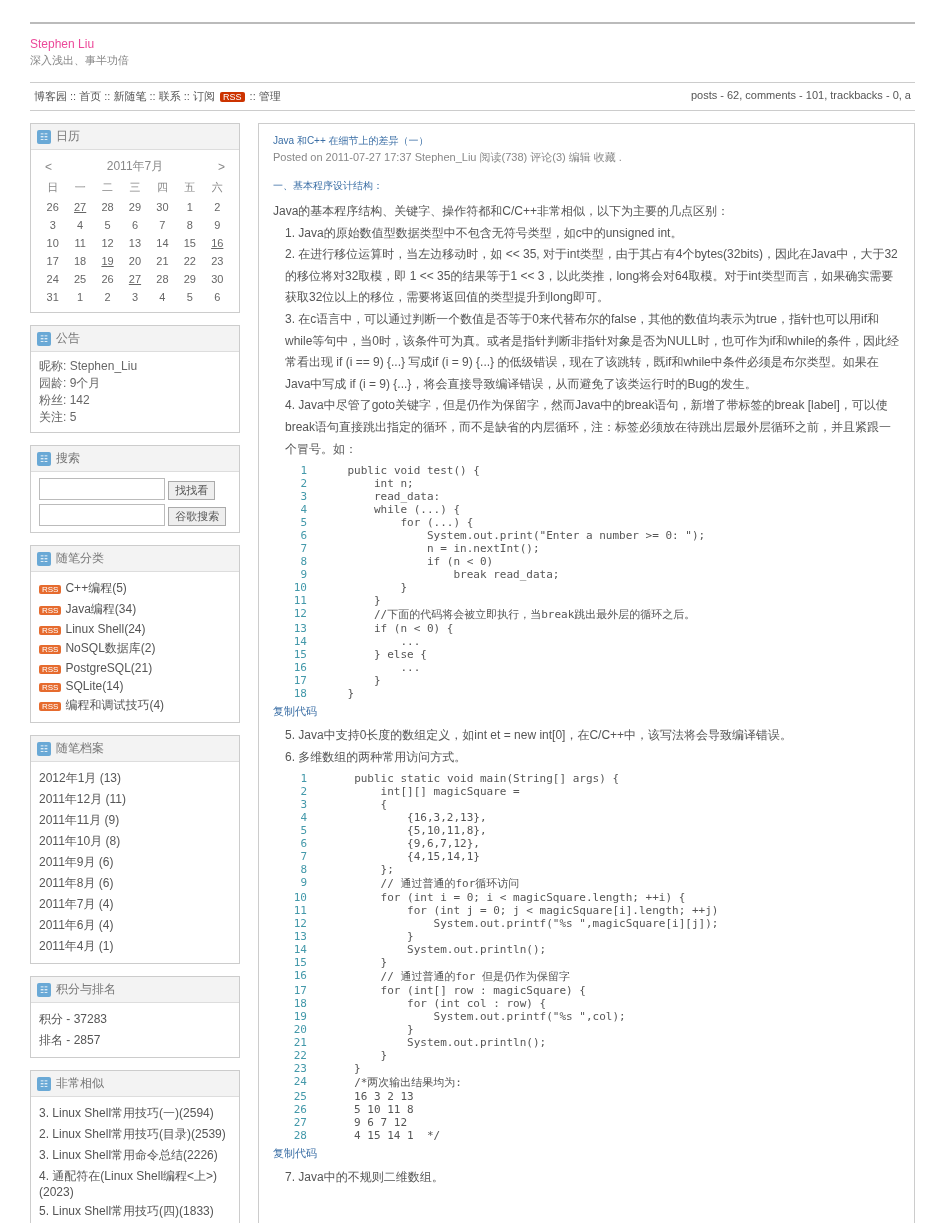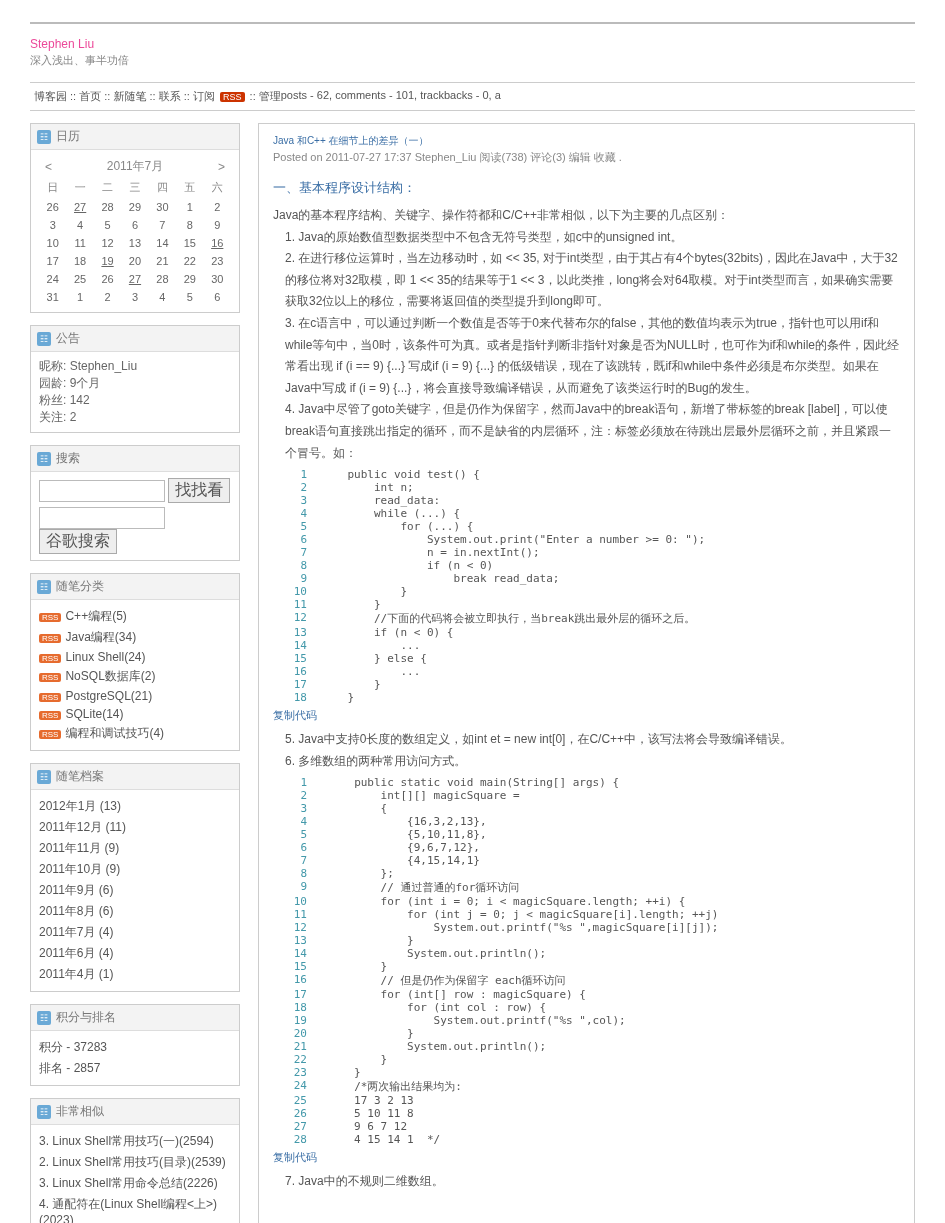--- a/index.html
+++ b/index.html
@@ -1,41 +1,41 @@
 <!DOCTYPE html>
 <html><head>
 <meta charset="utf-8">
 <style>
 html,body{margin:0;padding:0;background:#fff;font-family:Verdana,Arial,"SimSun",sans-serif;font-size:12px;color:#444}
 .page{padding:22px 30px}
 hr.topline{border:none;border-top:2px solid #bbb;margin:0 0 8px}
 .blog-title{font-size:12px;color:#ec4899;margin:13px 0 2px}
 .blog-sub{color:#888;font-size:11px;margin-bottom:14px}
-.navbar{border:1px solid #ccc;border-left:none;border-right:none;padding:6px 4px;display:flex;color:#555;font-size:11px}
+.navbar{border:1px solid #ccc;border-left:none;border-right:none;padding:6px 4px;display:flex;justify-content:space-between;color:#555;font-size:11px}
 .navbar a{color:#555;text-decoration:none}
 .navbar .badge{background:#c30;color:#fff;font-size:9px;padding:0 3px;border-radius:2px;margin:0 2px}
 .layout{display:flex;gap:18px;margin-top:12px}
 .side{width:210px;flex:0 0 210px}
 .panel{border:1px solid #ccc;margin-bottom:12px}
 .panel-hd{background:#f3f3f3;border-bottom:1px solid #ddd;padding:4px 6px;display:flex;align-items:center;gap:5px;color:#777}
 .ico{width:14px;height:14px;display:inline-flex;align-items:center;justify-content:center;background:#6aa9d6;border-radius:2px;color:#fff;font-size:9px}
 .panel-bd{padding:6px 8px;color:#666}
 table.cal{width:100%;border-collapse:collapse;font-size:11px;color:#666;text-align:center}
 table.cal td,table.cal th{padding:3px 0}
 table.cal th{color:#888;font-weight:normal}
 .cal-nav{display:flex;justify-content:space-between;align-items:center;color:#888;padding:2px 6px}
 .underline{text-decoration:underline}
 .list a,.list div{color:#555;text-decoration:none;display:block;padding:2px 0}
 .rss{background:#e66b2e;color:#fff;font-size:8px;padding:0 3px;border-radius:2px;margin-right:4px}
 input.txt{width:120px;border:1px solid #bbb;height:18px}
-button.sbtn{font-size:16px;padding:1px 6px;border:1px solid #aaa;background:#eee;color:#555}
+button.sbtn{font-size:11px;padding:1px 6px;border:1px solid #aaa;background:#eee;color:#555}
 .main{flex:1;border:1px solid #ccc;padding:10px 14px;min-width:0}
 .post-title{color:#3a6ea5;font-size:10px}
 .post-meta{color:#888;font-size:11px;margin:2px 0 10px}
-h3.sec{color:#3a6ea5;font-weight:normal;border:none;margin:14px 0 8px;font-size:13px}
+h3.sec{color:#3a6ea5;font-weight:normal;border:none;margin:14px 0 8px;font-size:10px}
 .body-text{color:#555;line-height:1.8}
 .code{border:0;background:#fff;font-family:Consolas,Monaco,monospace;font-size:11px;color:#555;padding:4px 0}
 .code table{border-collapse:collapse}
 .code td.ln{color:#49a;text-align:right;padding:0 14px 0 6px;vertical-align:top;width:28px}
 .code td.cd{white-space:pre;padding:0}
 a.copy{color:#3a6ea5;text-decoration:none;font-size:11px}
 </style>
 </head>
 <body>
 
@@ -139,21 +139,21 @@
 
   <div class="panel">
     <div class="panel-hd">
             <span class="ico">☷</span>
             <span>公告</span>
           </div>
     <div class="panel-bd" id="announce-body">
             <div>昵称: Stephen_Liu</div>
             <div>园龄: 9个月</div>
             <div>粉丝: 142</div>
-            <div>关注: 2</div>
+            <div>关注: 5</div>
           </div>
   </div>
 
   <div class="panel">
     <div class="panel-hd">
             <span class="ico">☷</span>
             <span>搜索</span>
           </div>
     <div class="panel-bd">
       <div style="margin-bottom:4px"><input class="txt" style=""> <button class="sbtn">找找看</button></div>
@@ -179,21 +179,21 @@
 
   <div class="panel">
     <div class="panel-hd">
             <span class="ico">☷</span>
             <span>随笔档案</span>
           </div>
     <div class="panel-bd list" id="arch-body">
             <a href="#">2012年1月 (13)</a>
             <a href="#">2011年12月 (11)</a>
             <a href="#">2011年11月 (9)</a>
-            <a href="#">2011年10月 (9)</a>
+            <a href="#">2011年10月 (8)</a>
             <a href="#">2011年9月 (6)</a>
             <a href="#">2011年8月 (6)</a>
             <a href="#">2011年7月 (4)</a>
             <a href="#">2011年6月 (4)</a>
             <a href="#">2011年4月 (1)</a>
           </div>
   </div>
 
   <div class="panel">
     <div class="panel-hd">
@@ -379,21 +379,21 @@
               <tr>
                 <td class="ln">14</td>
                 <td class="cd">             System.out.println();</td>
               </tr>
               <tr>
                 <td class="ln">15</td>
                 <td class="cd">         }</td>
               </tr>
               <tr>
                 <td class="ln">16</td>
-                <td class="cd">         <cmt>// 但是仍作为保留字 each循环访问</cmt></td>
+                <td class="cd">         <cmt>// 通过普通的for 但是仍作为保留字</cmt></td>
               </tr>
               <tr>
                 <td class="ln">17</td>
                 <td class="cd">         <kw>for</kw> (<kw>int</kw>[] row : magicSquare) {</td>
               </tr>
               <tr>
                 <td class="ln">18</td>
                 <td class="cd">             <kw>for</kw> (<kw>int</kw> col : row) {</td>
               </tr>
               <tr>
@@ -415,21 +415,21 @@
               <tr>
                 <td class="ln">23</td>
                 <td class="cd">     }</td>
               </tr>
               <tr>
                 <td class="ln">24</td>
                 <td class="cd">     <cmt>/*两次输出结果均为:</cmt></td>
               </tr>
               <tr>
                 <td class="ln">25</td>
-                <td class="cd"><cmt>     17 3 2 13</cmt></td>
+                <td class="cd"><cmt>     16 3 2 13</cmt></td>
               </tr>
               <tr>
                 <td class="ln">26</td>
                 <td class="cd"><cmt>     5 10 11 8</cmt></td>
               </tr>
               <tr>
                 <td class="ln">27</td>
                 <td class="cd"><cmt>     9 6 7 12</cmt></td>
               </tr>
               <tr>

